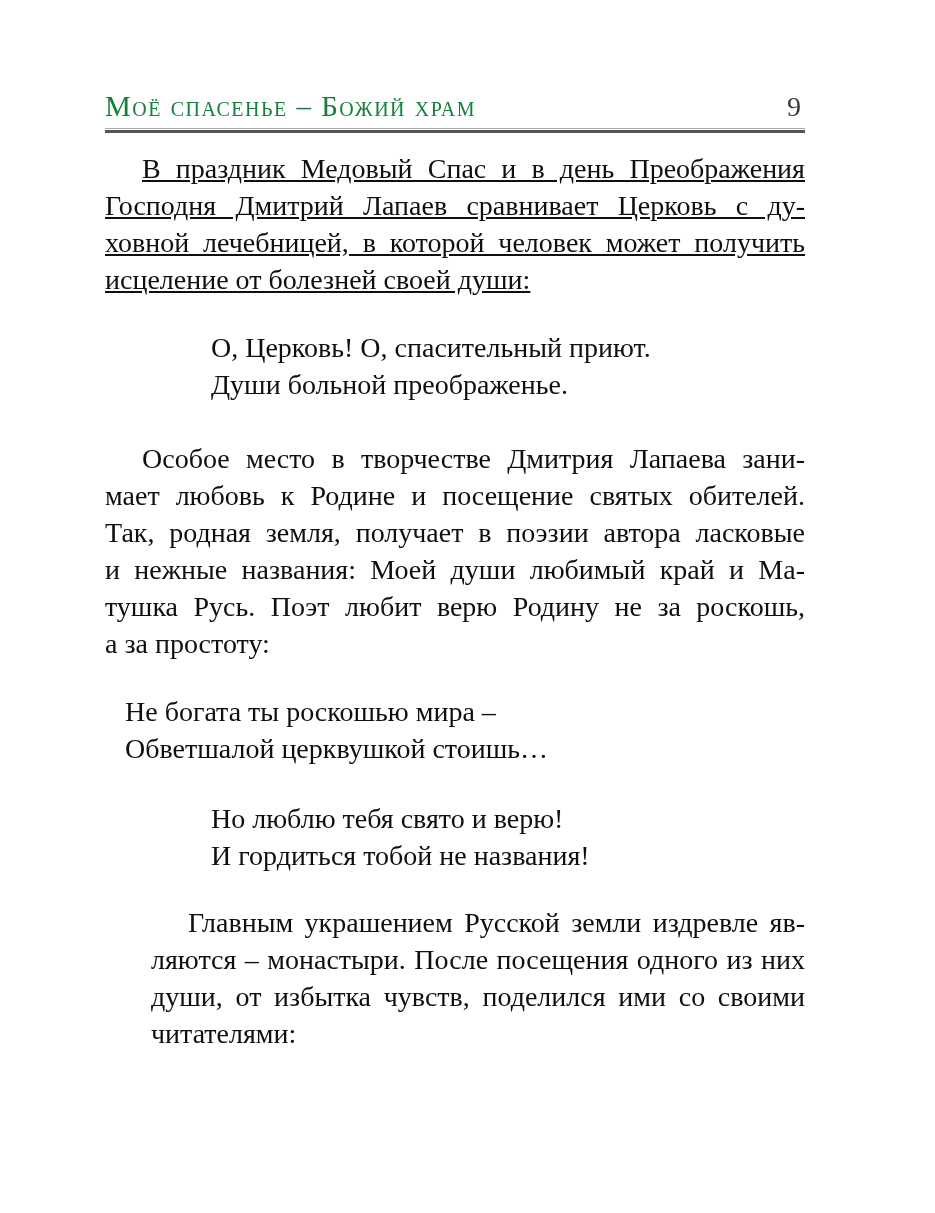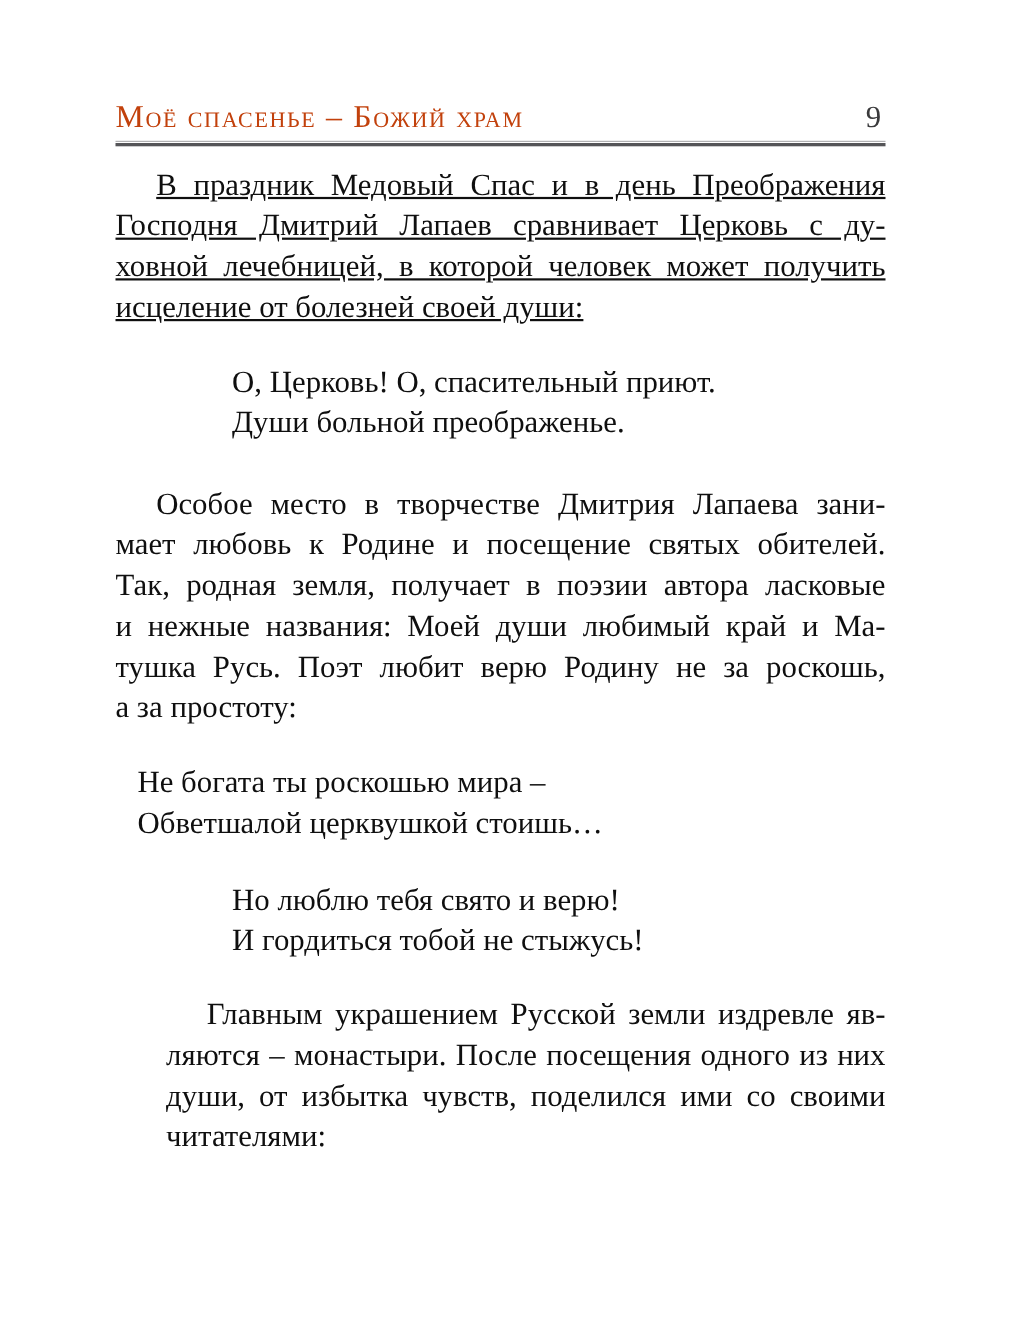--- a/index.html
+++ b/index.html
@@ -26,21 +26,21 @@
   .running-header {
     display: flex;
     justify-content: space-between;
     align-items: baseline;
     line-height: 32px;
   }
   .header-title {
     font-variant: small-caps;
     font-size: 29px;
     letter-spacing: 1.5px;
-    color: #c2410c;
+    color: #15803d;
     font-weight: normal;
   }
   .page-number {
     font-size: 28px;
     color: #3a3a3c;
     padding-right: 4px;
   }
   .rule {
     margin-top: 5px;
   }
@@ -120,21 +120,21 @@
       <div class="line last">а за простоту:</div>
     </div>
 
     <div class="verse v2">
       <div class="vline">Не богата ты роскошью мира –</div>
       <div class="vline">Обветшалой церквушкой стоишь…</div>
     </div>
 
     <div class="verse v3">
       <div class="vline">Но люблю тебя свято и верю!</div>
-      <div class="vline">И гордиться тобой не стыжусь!</div>
+      <div class="vline">И гордиться тобой не названия!</div>
     </div>
 
     <div class="para p3">
       <div class="line indent">Главным украшением Русской земли издревле яв-</div>
       <div class="line">ляются – монастыри. После посещения одного из них</div>
       <div class="line">души, от избытка чувств, поделился ими со своими</div>
       <div class="line last">читателями:</div>
     </div>
 
   </div>

